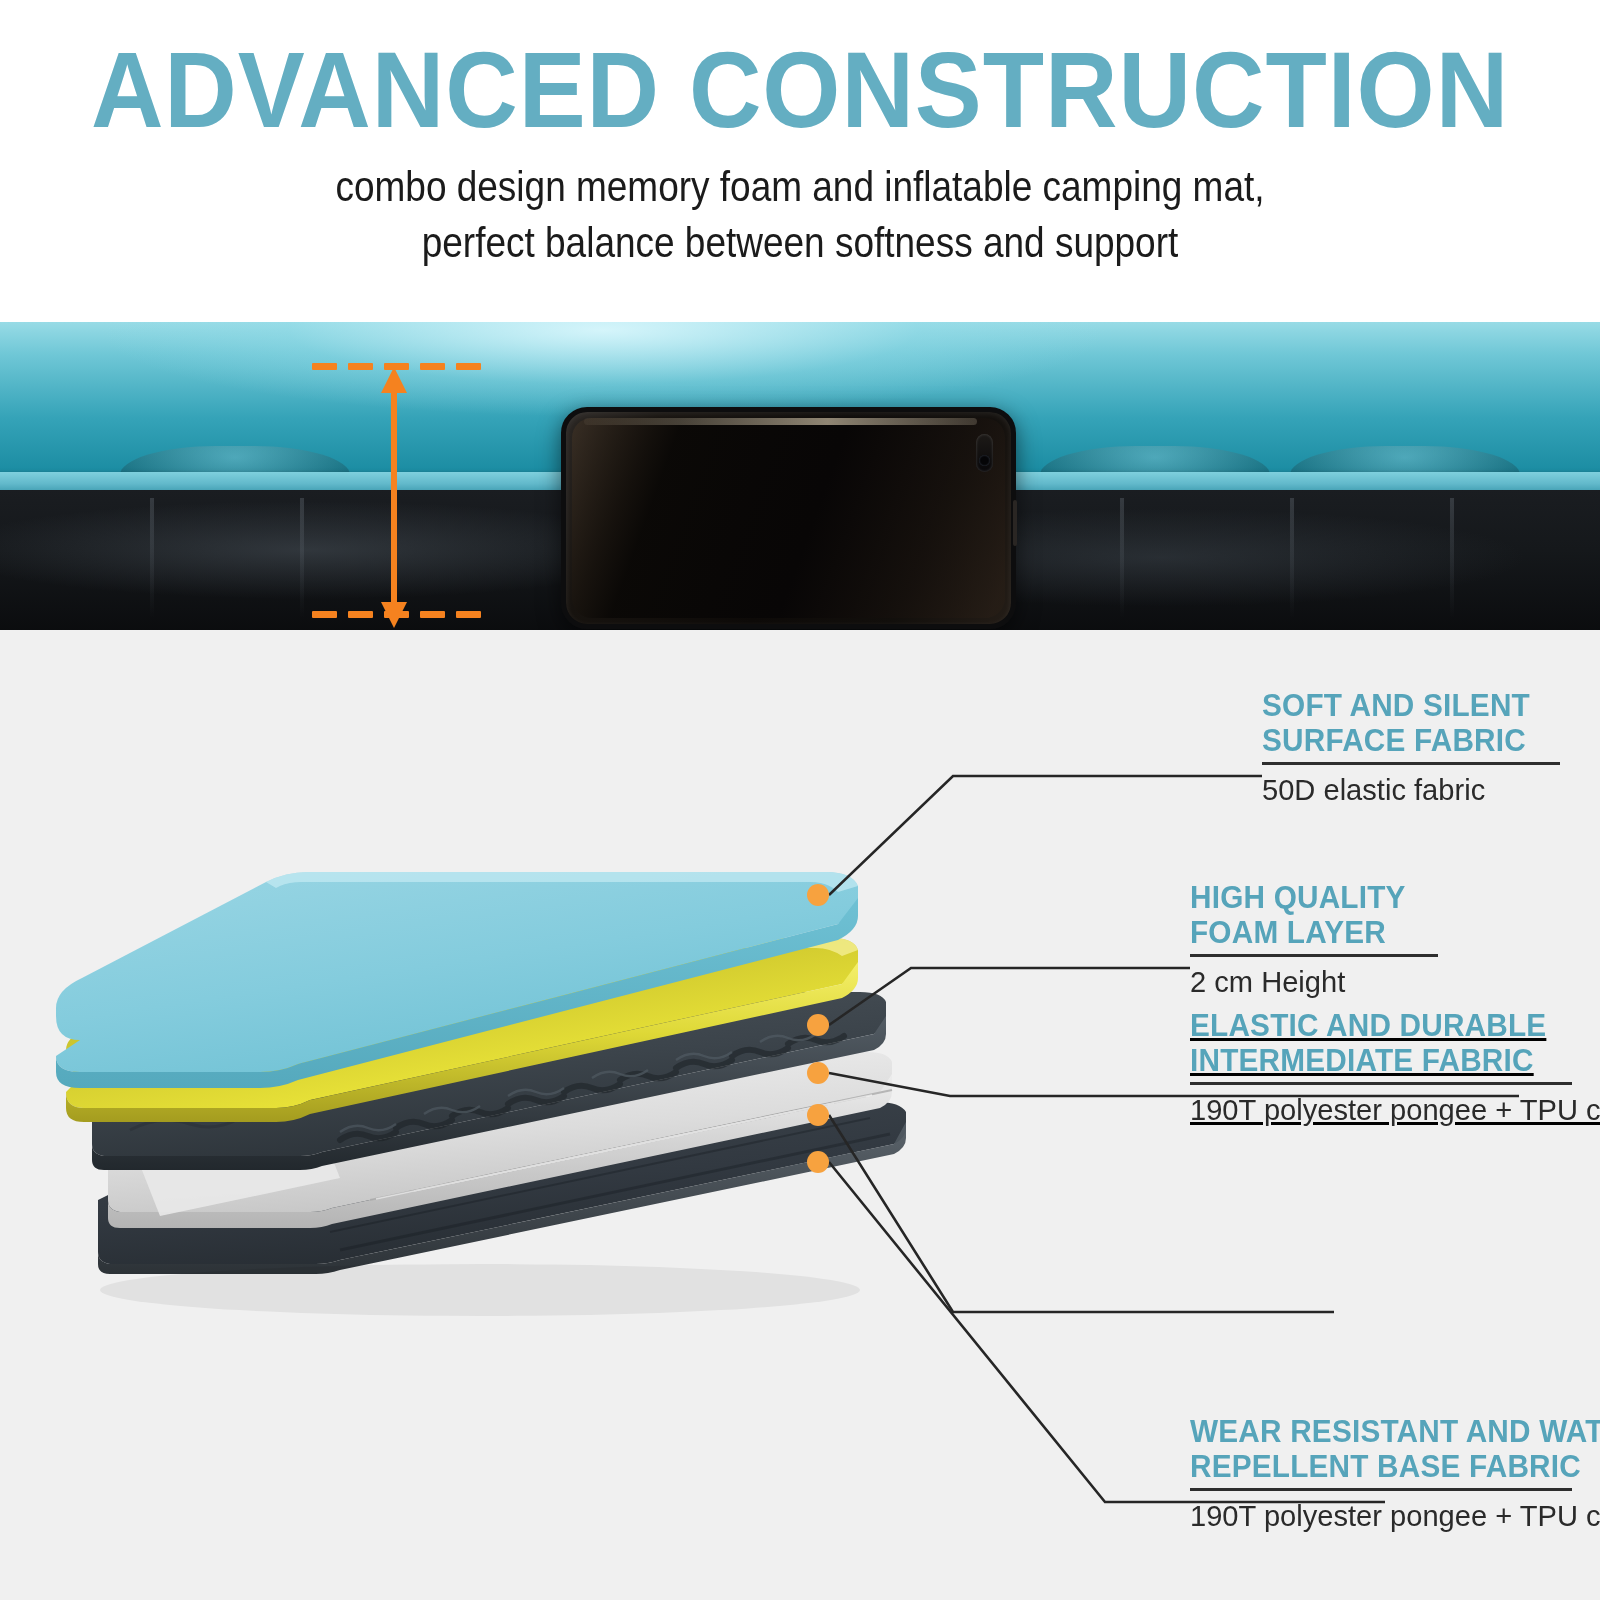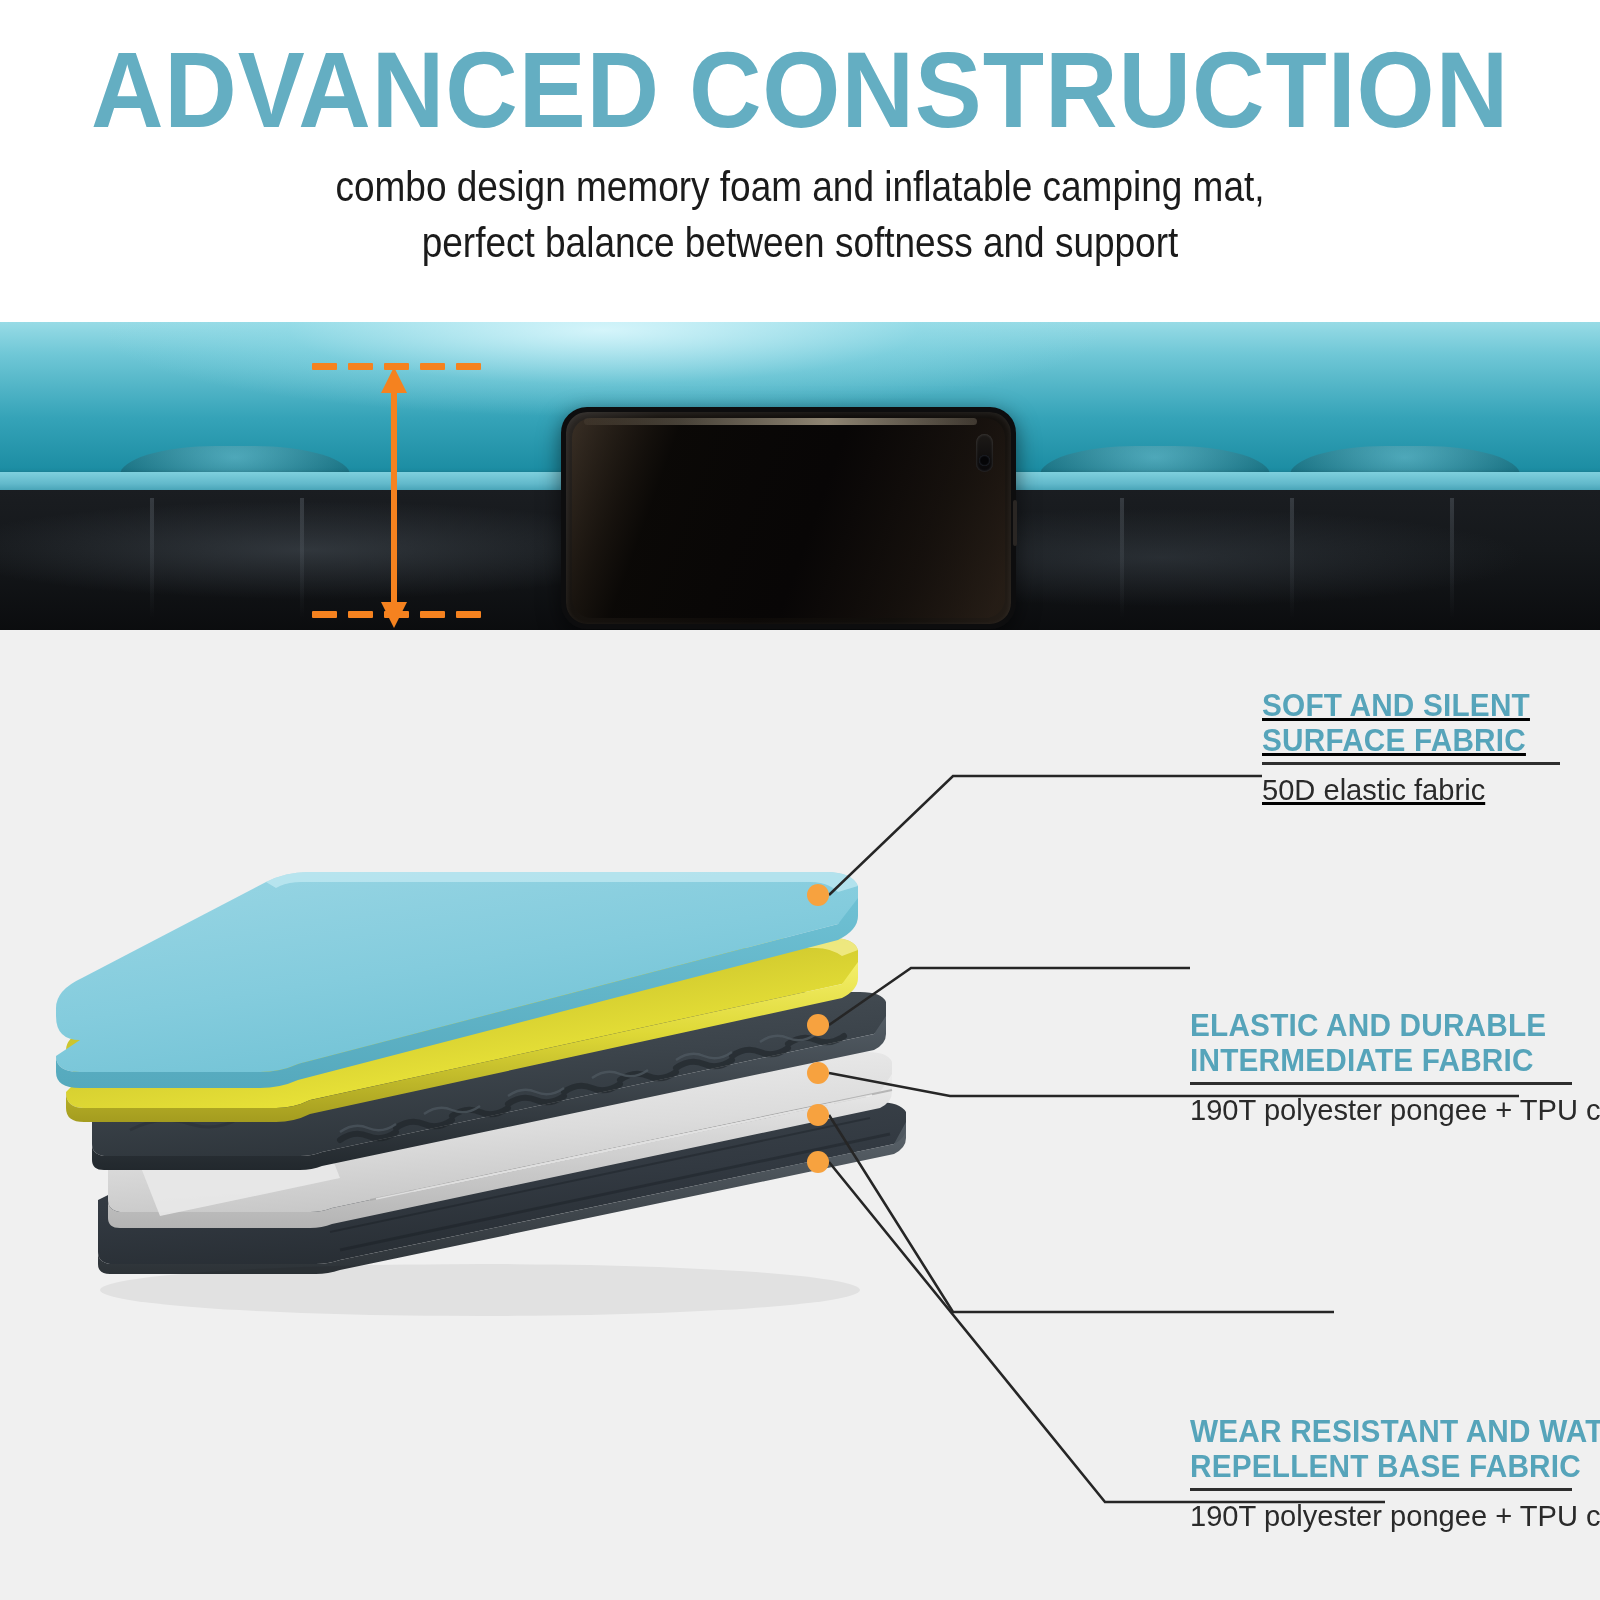--- a/index.html
+++ b/index.html
@@ -369,30 +369,38 @@
       </g>
     </svg>
 
     <div class="dot" style="left:807px; top:254px;"></div>
     <div class="dot" style="left:807px; top:384px;"></div>
     <div class="dot" style="left:807px; top:432px;"></div>
     <div class="dot" style="left:807px; top:474px;"></div>
     <div class="dot" style="left:807px; top:521px;"></div>
 
     <div class="label" style="left:1262px; top:58px; width:0;">
-      <div style="width:298px;text-decoration:underline;">
+      <div style="width:298px;">
         <div class="head">SOFT AND SILENT</div>
         <div class="head">SURFACE FABRIC</div>
         <div class="rule"></div>
         <div class="sub">50D elastic fabric</div>
       </div>
     </div>
 
-
-    <div class="label" style="left:1190px; top:378px;">
+    <div class="label" style="left:1190px; top:250px;">
+      <div style="width:248px;">
+        <div class="head">HIGH QUALITY</div>
+        <div class="head">FOAM LAYER</div>
+        <div class="rule"></div>
+        <div class="sub">2 cm Height</div>
+      </div>
+    </div>
+
+    <div class="label" style="left:1190px; top:378px;text-decoration:underline;">
       <div style="width:382px;">
         <div class="head">ELASTIC AND DURABLE</div>
         <div class="head">INTERMEDIATE FABRIC</div>
         <div class="rule"></div>
         <div class="sub">190T polyester pongee + TPU coating</div>
       </div>
     </div>
 
 
     <div class="label" style="left:1190px; top:784px;">

